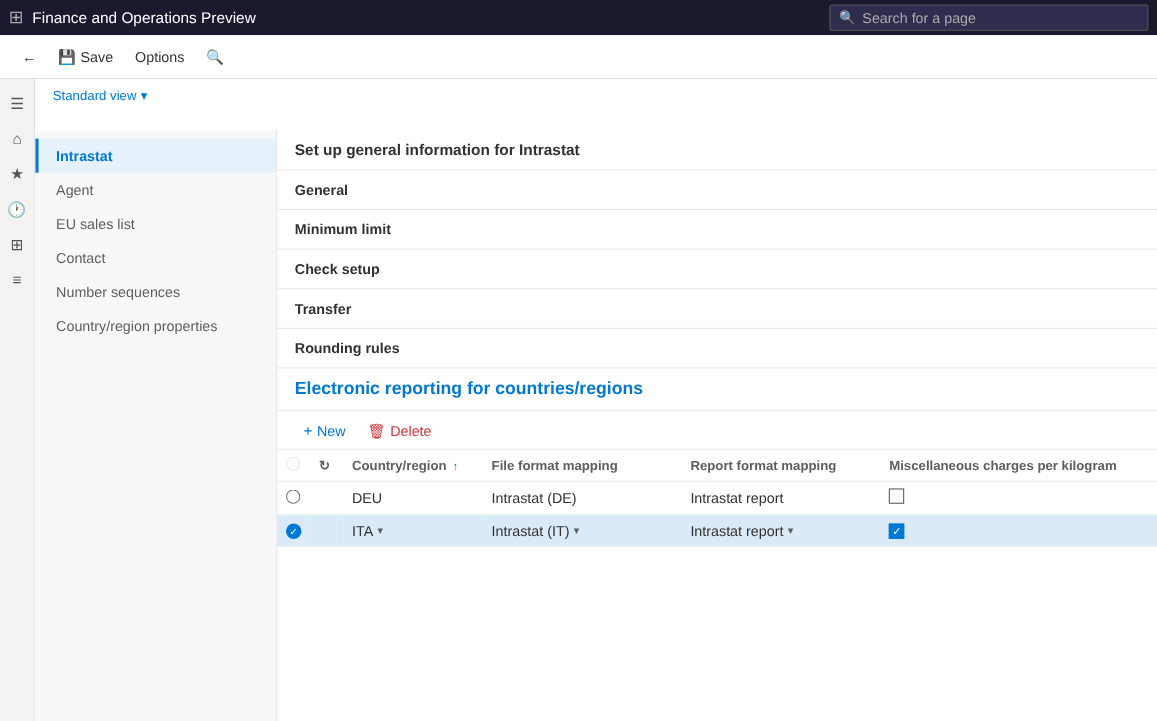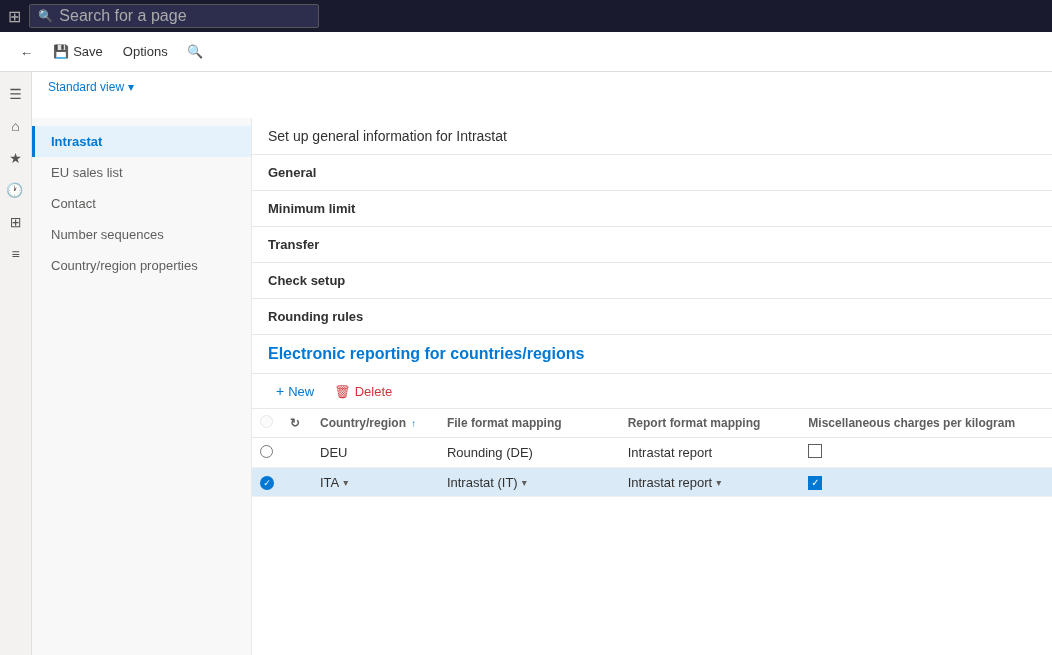--- a/index.html
+++ b/index.html
@@ -13,21 +13,21 @@
     }
     .topbar-grid { color: #aaa; font-size: 16px; cursor: pointer; }
     .topbar-title { color: #fff; font-size: 14px; font-weight: 400; flex: 1; }
     .topbar-search {
       display: flex; align-items: center;
       background: #2d2d4e; border: 1px solid #555; border-radius: 2px;
       padding: 2px 8px; gap: 6px; width: 290px; height: 24px;
     }
     .topbar-search input {
       background: transparent; border: none; outline: none;
-      color: #f97316; font-size: 16px; width: 100%;
+      color: #f97316; font-size: 13px; width: 100%;
     }
     .topbar-search input::placeholder { color: #aaa; }
 
     
     .toolbar {
       display: flex; align-items: center;
       background: #fff; border-bottom: 1px solid #ddd;
       height: 40px; padding: 0 12px; gap: 4px;
     }
     .toolbar-btn {
@@ -160,20 +160,21 @@
 
     .sort-icon { color: #0078d4; font-size: 10px; margin-left: 2px; }
 
     input[type="radio"] { accent-color: #0078d4; }
   </style>
 </head>
 <body>
 
 <div class="topbar">
   <span class="topbar-grid">⊞</span>
+  <span class="topbar-title">Finance and Operations Preview</span>
   <div class="topbar-search">
     <span style="color:#aaa; font-size:12px;">🔍</span>
     <input type="text" placeholder="Search for a page" style="">
   </div>
 </div>
 
 <div class="toolbar">
   <button class="toolbar-btn">
     <span>←</span>
   </button>
@@ -206,34 +207,35 @@
       <div class="standard-view">
         <span>Standard view</span>
         <span>▾</span>
       </div>
     </div>
 
     <div class="page-body">
 
       <div class="left-nav">
         <div class="nav-item active">Intrastat</div>
+        <div class="nav-item">Agent</div>
         <div class="nav-item">EU sales list</div>
         <div class="nav-item">Contact</div>
         <div class="nav-item">Number sequences</div>
         <div class="nav-item">Country/region properties</div>
       </div>
 
       <div class="right-content">
 
-        <div style="padding: 10px 16px; font-size: 14px; font-weight: 400; color: #323130; border-bottom: 1px solid #e8e8e8;">Set up general information for Intrastat</div>
+        <div style="padding: 10px 16px; font-size: 14px; font-weight: 700; color: #323130; border-bottom: 1px solid #e8e8e8;">Set up general information for Intrastat</div>
 
         <div class="section-title section-divider">General</div>
         <div class="section-title section-divider">Minimum limit</div>
+        <div class="section-title section-divider">Check setup</div>
         <div class="section-title section-divider">Transfer</div>
-        <div class="section-title section-divider">Check setup</div>
         <div class="section-title section-divider">Rounding rules</div>
 
         <div class="er-section">
           <div class="er-title">Electronic reporting for countries/regions</div>
 
           <div class="table-toolbar">
             <button class="table-btn">
               <span style="font-size:14px;">+</span>
               <span>New</span>
             </button>
@@ -262,21 +264,21 @@
               </tr>
             </thead>
             <tbody>
 
               <tr>
                 <td class="col-radio">
                   <input type="radio" name="row-select" style="">
                 </td>
                 <td class="col-refresh"></td>
                 <td class="col-country">DEU</td>
-                <td class="col-file-fmt">Rounding (DE)</td>
+                <td class="col-file-fmt">Intrastat (DE)</td>
                 <td class="col-report-fmt">Intrastat report</td>
                 <td class="col-misc">
                   <div class="checkbox-cell"></div>
                 </td>
               </tr>
 
               <tr class="selected">
                 <td class="col-radio">
                   <div class="row-indicator selected-dot">✓</div>
                 </td>

